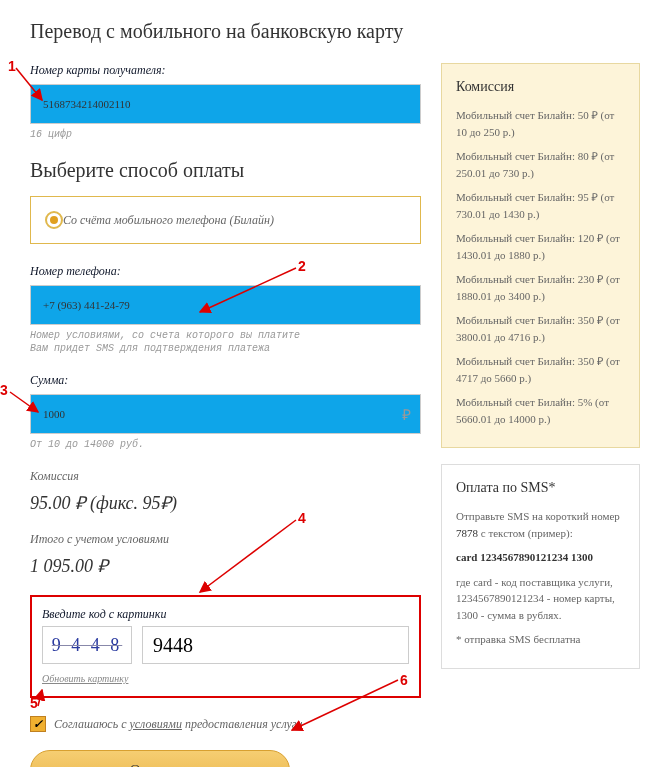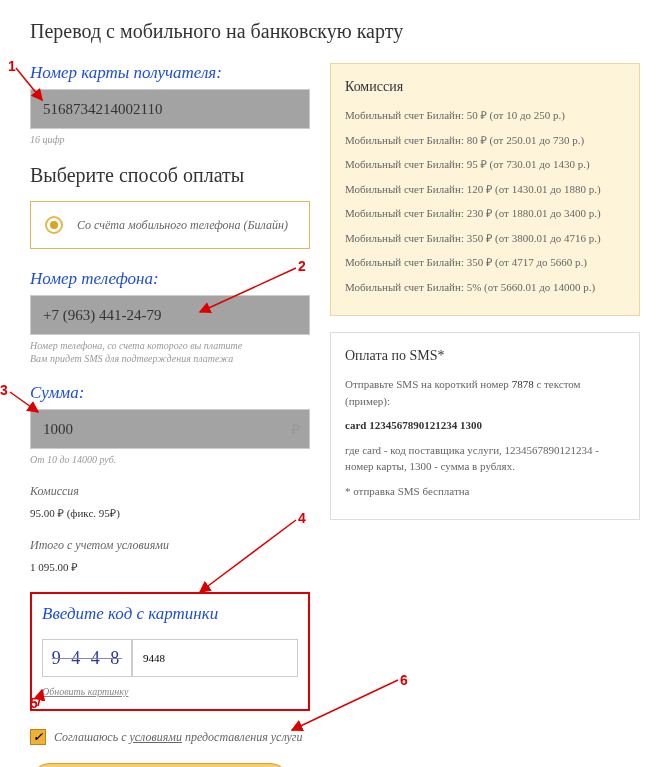--- a/index.html
+++ b/index.html
@@ -16,95 +16,94 @@
     font-size: 20px;
     font-weight: normal;
     color: #333;
     margin-bottom: 20px;
     font-family: Georgia, serif;
   }
   .main-layout { display: flex; gap: 20px; }
   .left-col { flex: 0 0 280px; }
   .right-col { flex: 1; min-width: 0; }
 
-  .label { font-size: 17px; color: #1d4ed8; margin-bottom: 6px; font-style: italic; }
+  .label { font-size: 12px; color: #0f172a; margin-bottom: 6px; font-style: italic; }
   .input {
     width: 100%;
     height: 40px;
     border: 1px solid #ccc;
     padding: 0 12px;
-    font-size: 15px;
-    font-family: Georgia, serif;
-    color: #333;
-    background: #a3a3a3;
+    font-size: 11px;
+    font-family: Georgia, serif;
+    color: #333;
+    background: #0ea5e9;
     margin-bottom: 4px;
   }
   .input.amount { padding-right: 28px; }
   .amount-wrap { position: relative; }
   .amount-wrap .rub {
     position: absolute;
     right: 10px;
     top: 10px;
     color: #999;
     font-size: 15px;
   }
-  .hint { font-size: 10px; color: #999; font-style: italic; margin-bottom: 18px; line-height: 1.3; }
+  .hint { font-size: 10px; color: #999; font-style: italic; margin-bottom: 18px; line-height: 1.3; font-family: Liberation Mono, monospace; }
 
   .section-title {
     font-size: 20px;
     font-weight: normal;
     margin: 12px 0 14px;
     font-family: Georgia, serif;
   }
 
   .pay-method {
     border: 1px solid #e0b84d;
     padding: 14px;
     display: flex;
     align-items: center;
-    gap: 14px;
     margin-bottom: 20px;
     font-style: italic;
     font-size: 12px;
     color: #666;
   }
   .radio-dot {
     width: 18px; height: 18px;
     border: 2px solid #e0b84d;
     border-radius: 50%;
     display: inline-flex;
     align-items: center;
     justify-content: center;
     background: #fff;
   }
   .radio-dot .inner {
     width: 8px; height: 8px; background: #e0a020; border-radius: 50%;
   }
 
   .static-label { font-size: 12px; color: #666; font-style: italic; margin-bottom: 6px; }
-  .static-value { font-size: 11px; color: #333; margin-bottom: 18px; }
+  .static-value { font-size: 18px; color: #333; margin-bottom: 18px; font-style: italic; }
 
   .captcha-box {
     border: 2px solid #d00;
     padding: 10px;
     margin-bottom: 18px;
   }
-  .captcha-row { display: flex; align-items: flex-start; margin-bottom: 6px; }
+  .captcha-row { display: flex; gap: 10px; align-items: flex-start; margin-bottom: 6px; }
   .captcha-img {
     width: 90px; height: 38px; border: 1px solid #ccc;
     display: flex; align-items: center; justify-content: center;
     font-family: 'Comic Sans MS', cursive; font-size: 18px;
     color: #2a3aa0; letter-spacing: 3px;
     background: #fff;
     text-decoration: line-through;
     text-decoration-color: #88a;
   }
   .captcha-input {
     flex: 1; height: 38px; border: 1px solid #ccc; padding: 0 10px;
-    font-size: 11px; font-family: Georgia, serif;
+    font-size: 20px; font-family: Georgia, serif;
   }
   .captcha-refresh { font-size: 10px; color: #888; text-decoration: underline; font-style: italic; cursor: pointer; }
 
   .agree-row { display: flex; align-items: center; gap: 8px; font-size: 12px; color: #666; margin-bottom: 18px; font-style: italic; }
   .checkbox {
     width: 16px; height: 16px; background: #f0b030; border: 1px solid #c08020;
     display: inline-flex; align-items: center; justify-content: center;
     color: #000; font-size: 12px; font-weight: bold;
   }
   .agree-row .link { text-decoration: underline; }
@@ -168,38 +167,38 @@
 
     <div class="pay-method">
       <span class="radio-dot">
           <span class="inner"></span>
         </span>
       <span>Со счёта мобильного телефона (Билайн)</span>
     </div>
 
     <div class="label">Номер телефона:</div>
     <input class="input" value="+7 (963) 441-24-79" style="">
-    <div class="hint" style="white-space:pre-line">Номер телефона, со счета которого вы платите
+    <div class="hint" style="white-space:pre-line">Номер условиями, со счета которого вы платите
 Вам придет SMS для подтверждения платежа</div>
 
     <div class="label">Сумма:</div>
     <div class="amount-wrap">
       <input class="input amount" value="1000" style="">
       <span class="rub">₽</span>
     </div>
     <div class="hint">От 10 до 14000 руб.</div>
 
     <div class="static-label">Комиссия</div>
     <div class="static-value">95.00 ₽ (фикс. 95₽)</div>
 
     <div class="static-label">Итого с учетом условиями</div>
     <div class="static-value">1 095.00 ₽</div>
 
     <div class="captcha-box">
-      <div class="label" style="margin-bottom:15px">Введите код с картинки</div>
+      <div class="label" style="margin-bottom:4px">Введите код с картинки</div>
       <div class="captcha-row">
         <div class="captcha-img">9 4 4 8</div>
         <input class="captcha-input" value="9448" style="">
       </div>
       <span class="captcha-refresh">Обновить картинку</span>
     </div>
 
     <div class="agree-row">
       <span class="checkbox">✓</span>
       <span>

